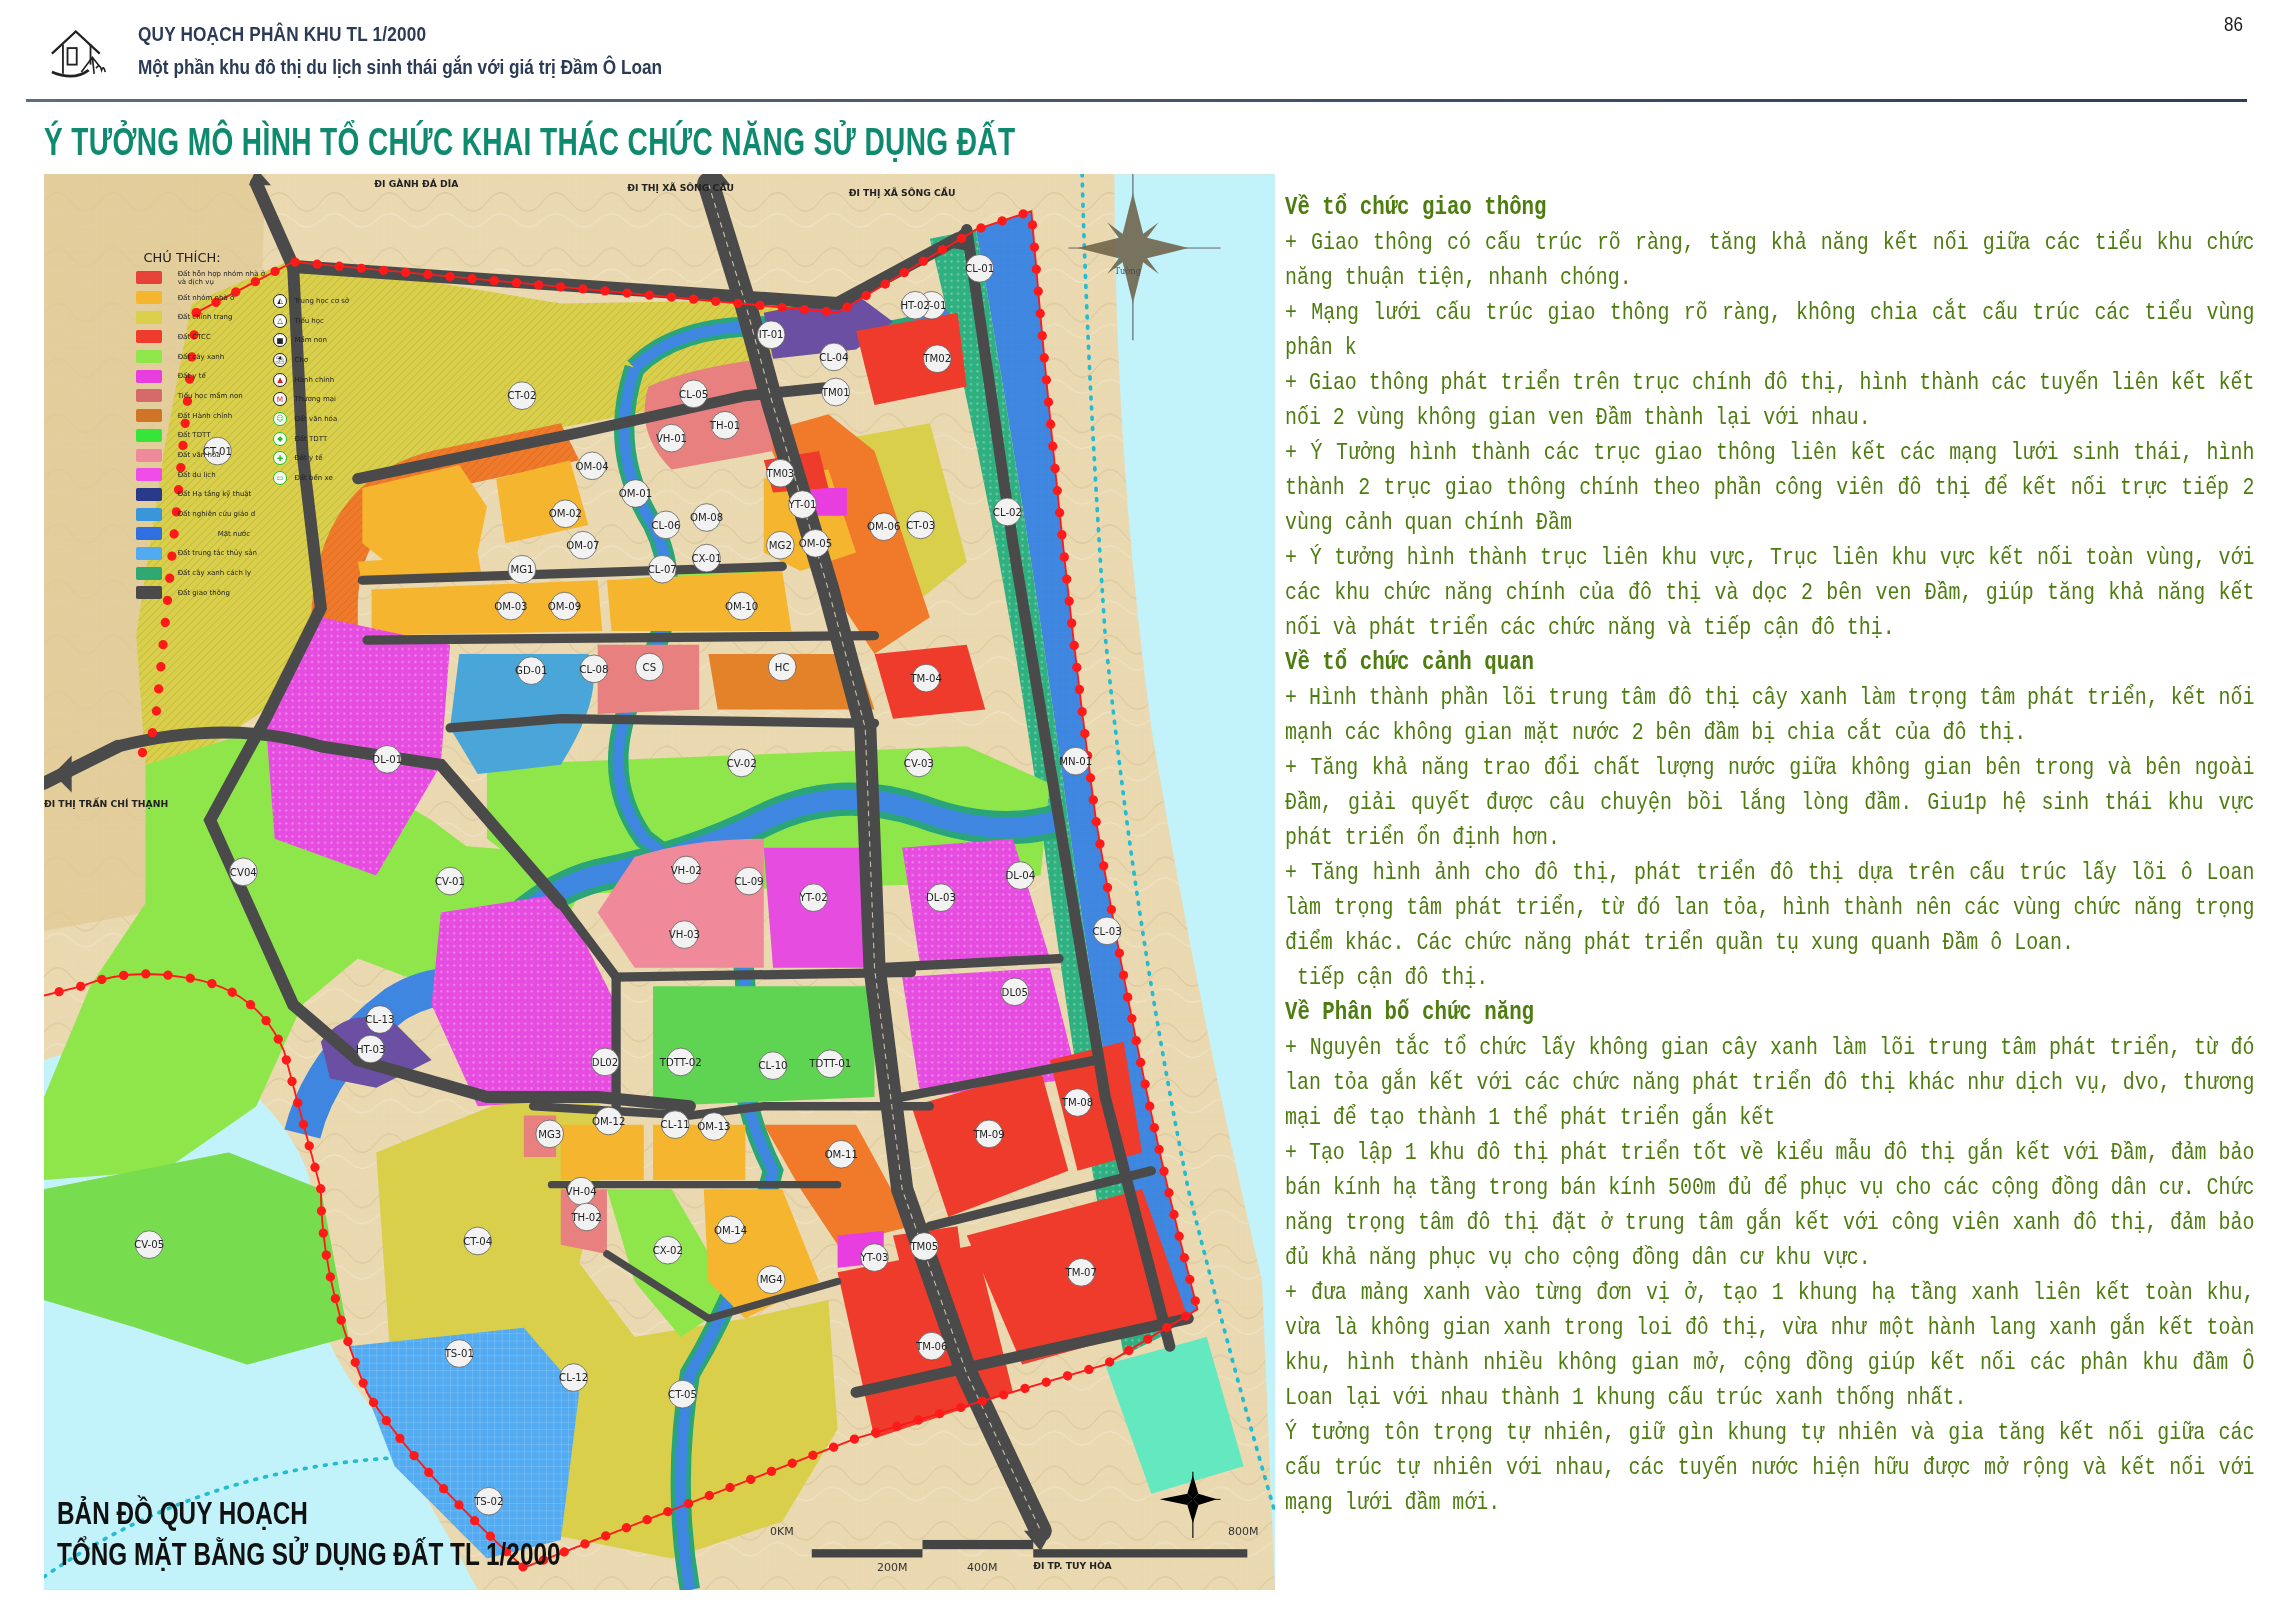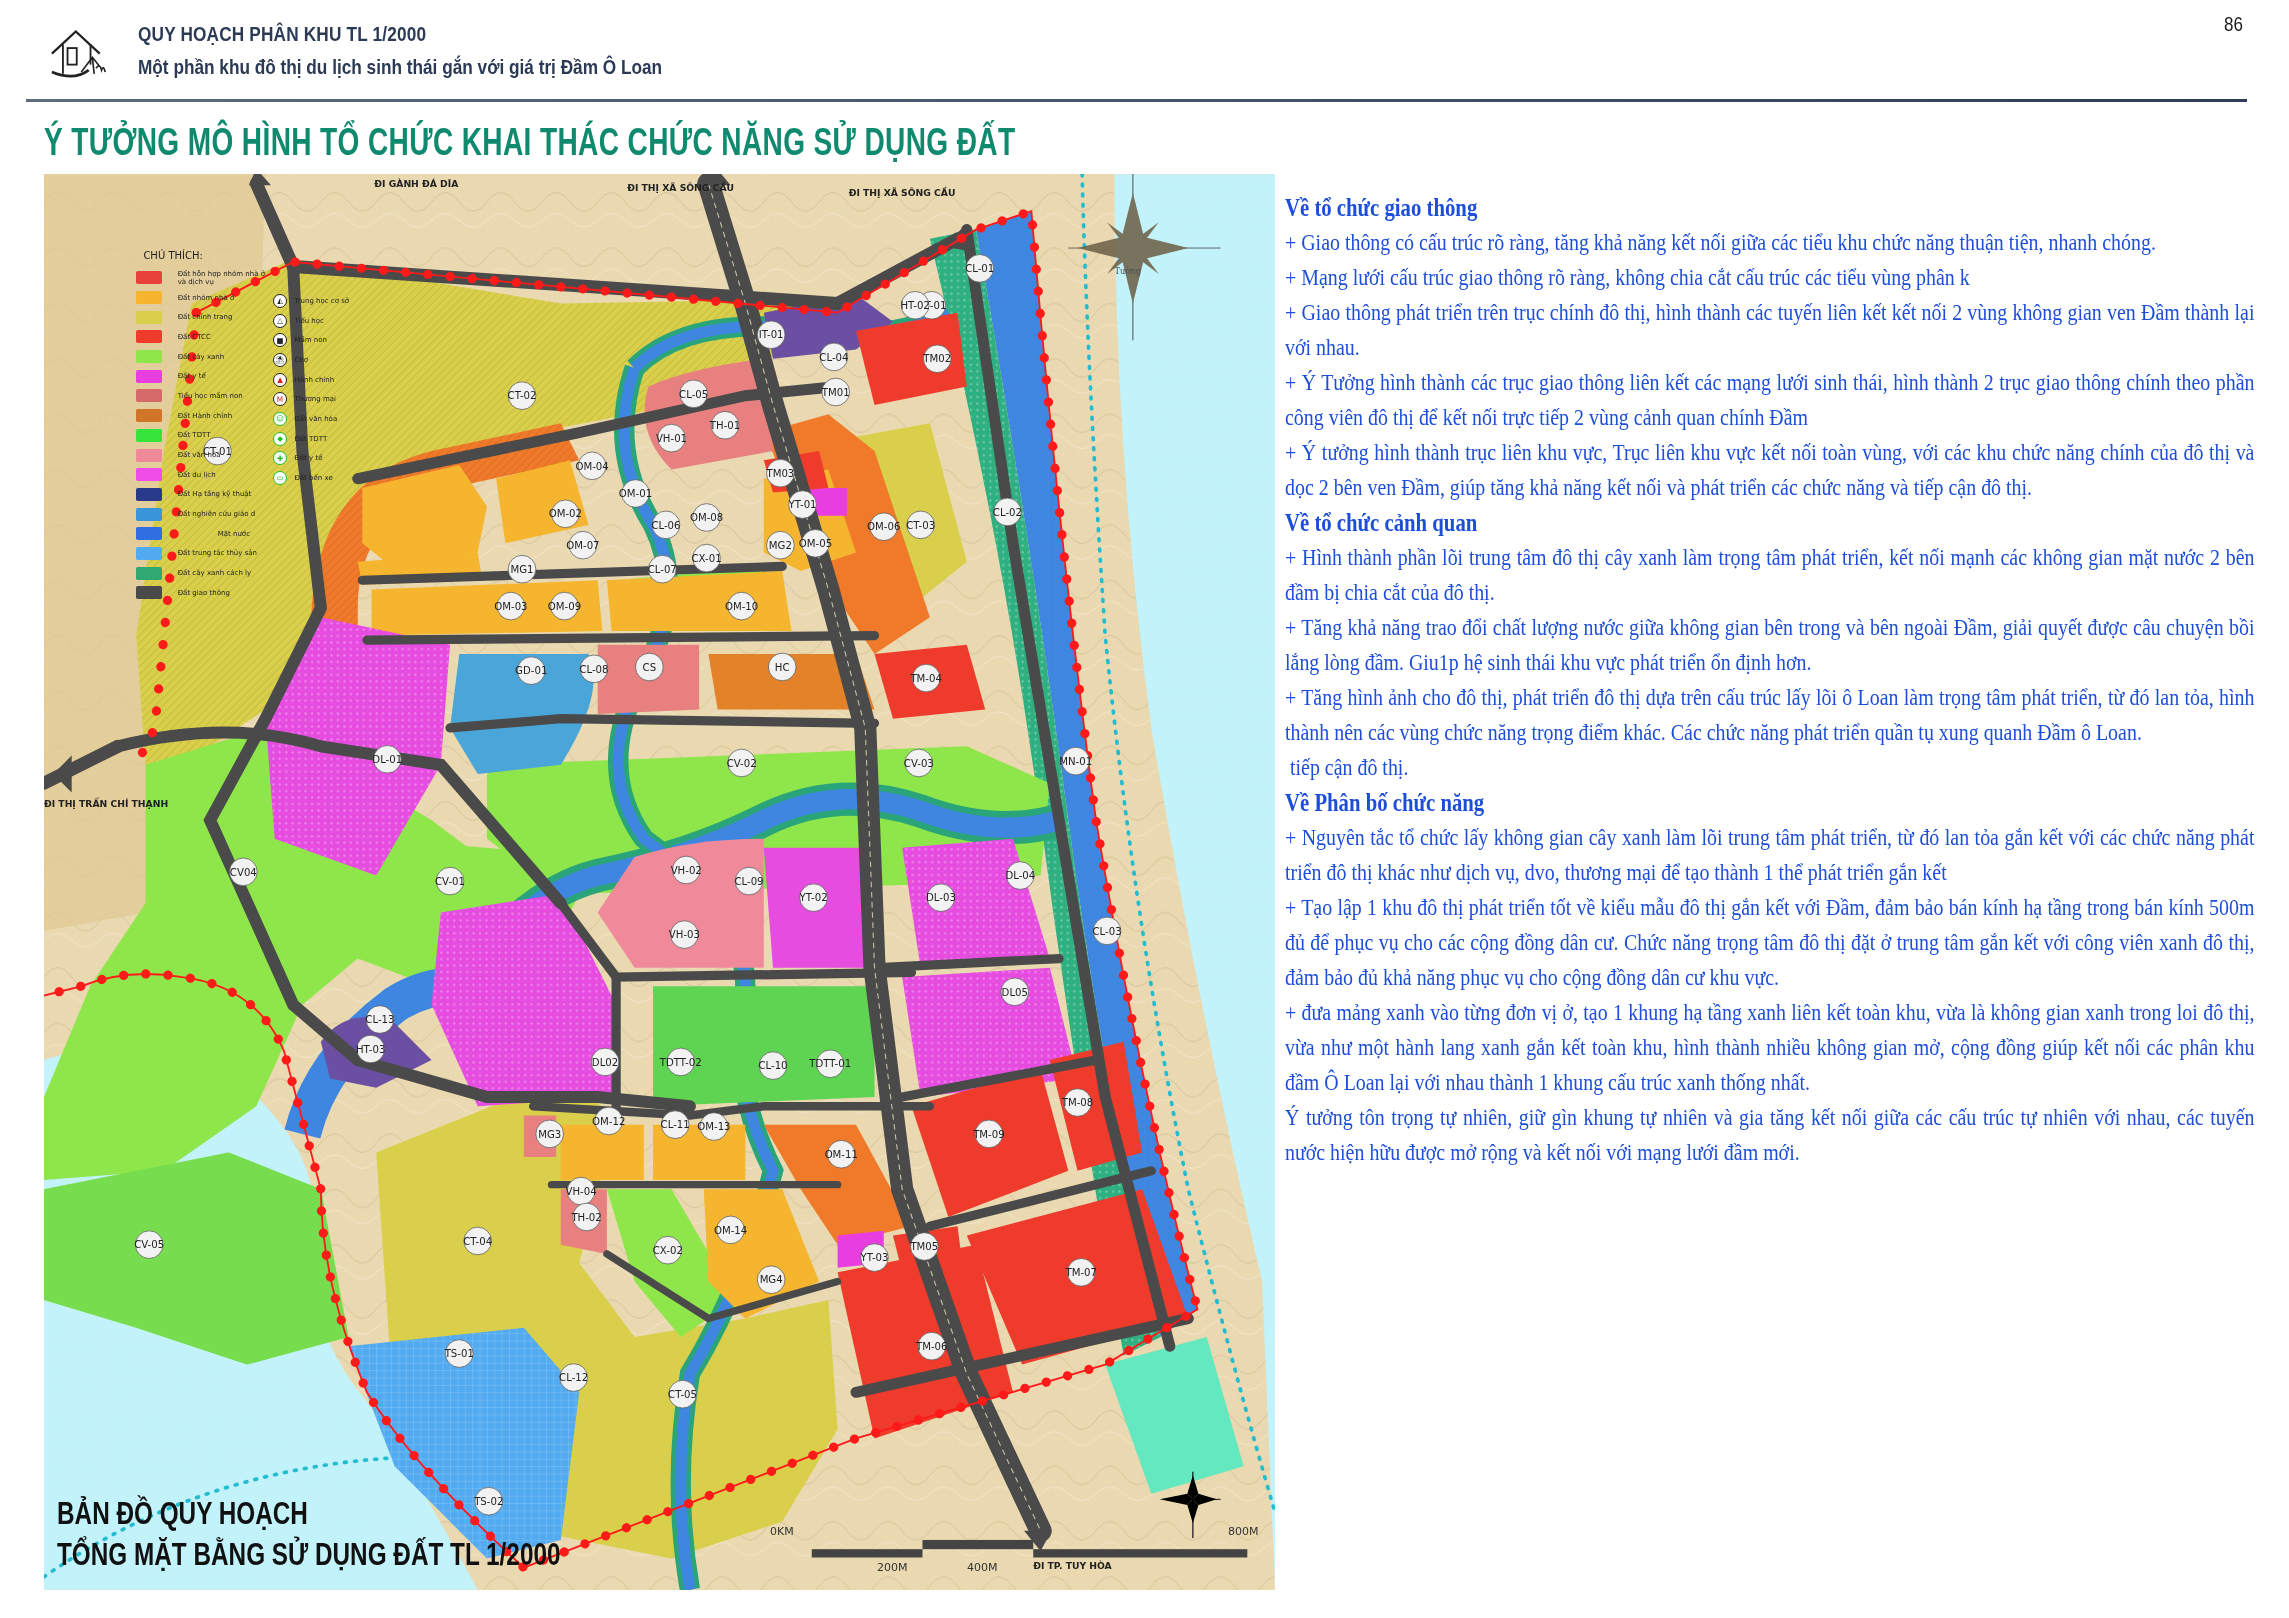--- a/index.html
+++ b/index.html
@@ -8,28 +8,28 @@
   .hdr-title{position:absolute;left:138px;top:22px;color:#2b3a55;font-family:"Liberation Sans",sans-serif;font-weight:bold;font-size:21px;letter-spacing:0.2px;transform:scaleX(0.82);transform-origin:left top;white-space:nowrap;}
   .hdr-sub{position:absolute;left:138px;top:55px;color:#2b3a55;font-family:"Liberation Sans",sans-serif;font-weight:bold;font-size:21px;transform:scaleX(0.82);transform-origin:left top;white-space:nowrap;}
   .page-num{position:absolute;left:2224px;top:13px;font-size:20px;color:#1a1a1a;transform:scaleX(0.85);transform-origin:left top;}
   .hdr-rule{position:absolute;left:26px;top:99px;width:2221px;height:2.8px;background:linear-gradient(90deg,#5f6b7e,#2e3d5a);}
   .section-title{position:absolute;left:44px;top:120px;color:#0f8a6e;font-weight:bold;font-size:39px;letter-spacing:0.5px;transform:scaleX(0.72);transform-origin:left top;white-space:nowrap;font-family:"Liberation Sans",sans-serif;}
   .map-wrap{position:absolute;left:44px;top:174px;width:1231px;height:1416px;overflow:hidden;background:#ead9b0;}
   .map-wrap svg{position:absolute;left:0;top:0;}
   .lbl{font-family:"DejaVu Sans",sans-serif;font-size:11px;fill:#222;text-anchor:middle;}
   .road-lbl{font-family:"DejaVu Sans",sans-serif;font-size:10px;fill:#222;font-weight:bold;}
   .legend{position:absolute;left:92px;top:76px;width:249px;font-family:"DejaVu Sans",sans-serif;font-size:7px;color:#222;}
-  .legend .cap{font-size:10px;margin:0 0 9.2px 7.4px;}
+  .legend .cap{font-size:13px;margin:0 0 9.2px 7.4px;}
   .lg-col{position:absolute;top:18px;}
   .lg-item{display:flex;align-items:center;height:19.7px;}
   .lg-sw{width:26px;height:13px;border:1.8px dashed;margin-right:15.7px;box-sizing:border-box;border-radius:1.8px;}
   .lg-ic{width:14px;height:14px;border-radius:50%;border:1.1px solid #222;margin-right:7.4px;background:#fff;box-sizing:border-box;display:flex;align-items:center;justify-content:center;font-size:7.4px;line-height:1;}
   .map-title{position:absolute;left:57px;top:1493px;font-family:"Liberation Sans",sans-serif;font-weight:bold;font-size:32px;color:#111;line-height:41px;transform:scaleX(0.76);transform-origin:left top;white-space:nowrap;}
   .scale-lbl{position:absolute;font-family:"DejaVu Sans",sans-serif;font-size:11px;color:#333;}
-  .text-panel{position:absolute;left:1285px;top:190px;width:969px;font-family:Liberation Serif, serif;color:#1d4ed8;}
+  .text-panel{position:absolute;left:1285px;top:190px;width:969px;font-family:Liberation Mono, monospace;color:#4d7c0f;}
   .text-panel .tp-inner{transform:scaleX(0.83);transform-origin:left top;width:1168px;}
   .tp-h{font-weight:bold;font-size:25px;line-height:35px;height:35px;white-space:nowrap;}
   .tp-p{font-size:24px;line-height:35px;text-align:justify;text-align-last:left;}
 </style>
 </head>
 <body>
 
 <div class="hdr-logo">
   <svg width="74" height="57" viewBox="0 0 80 62">
     <path d="M4 30 L30 6 L56 30" fill="none" stroke="#222" stroke-width="2.5"></path>

